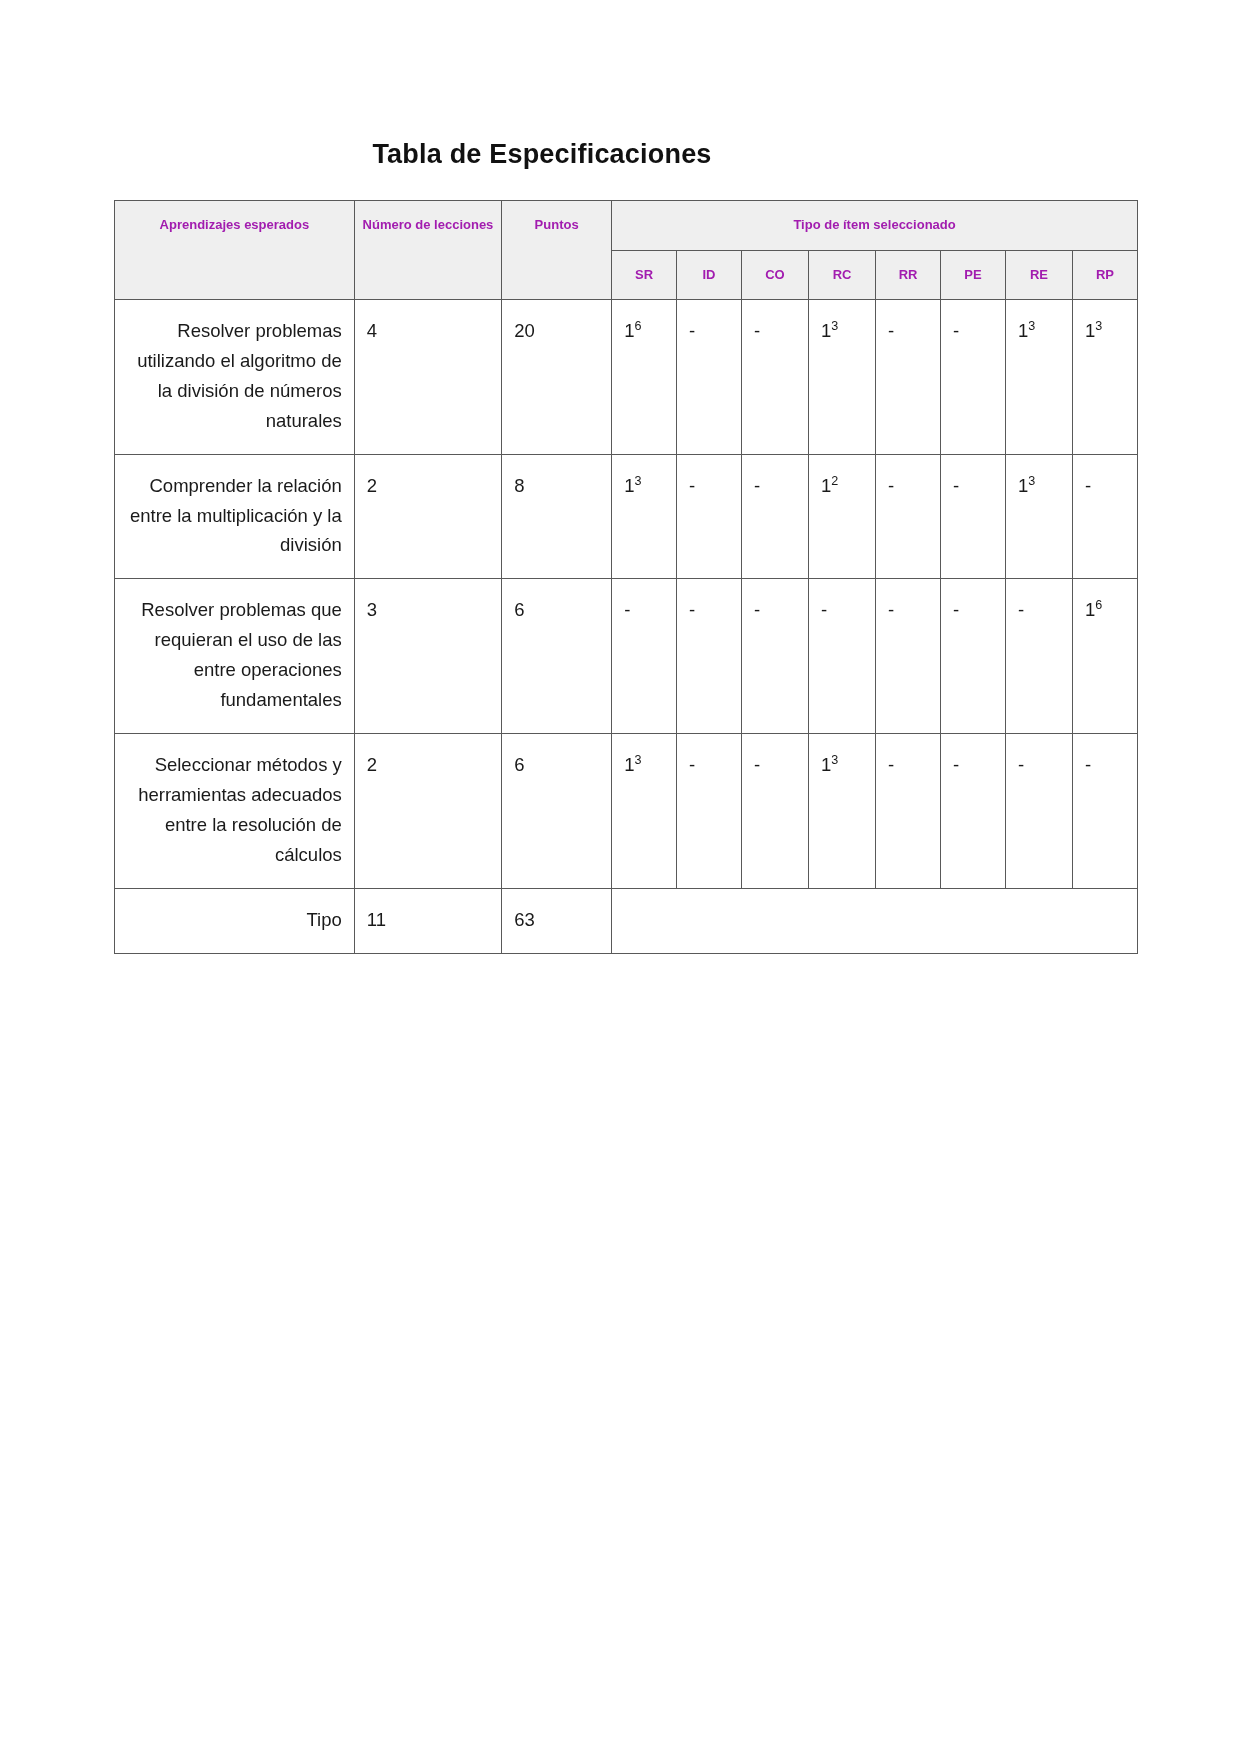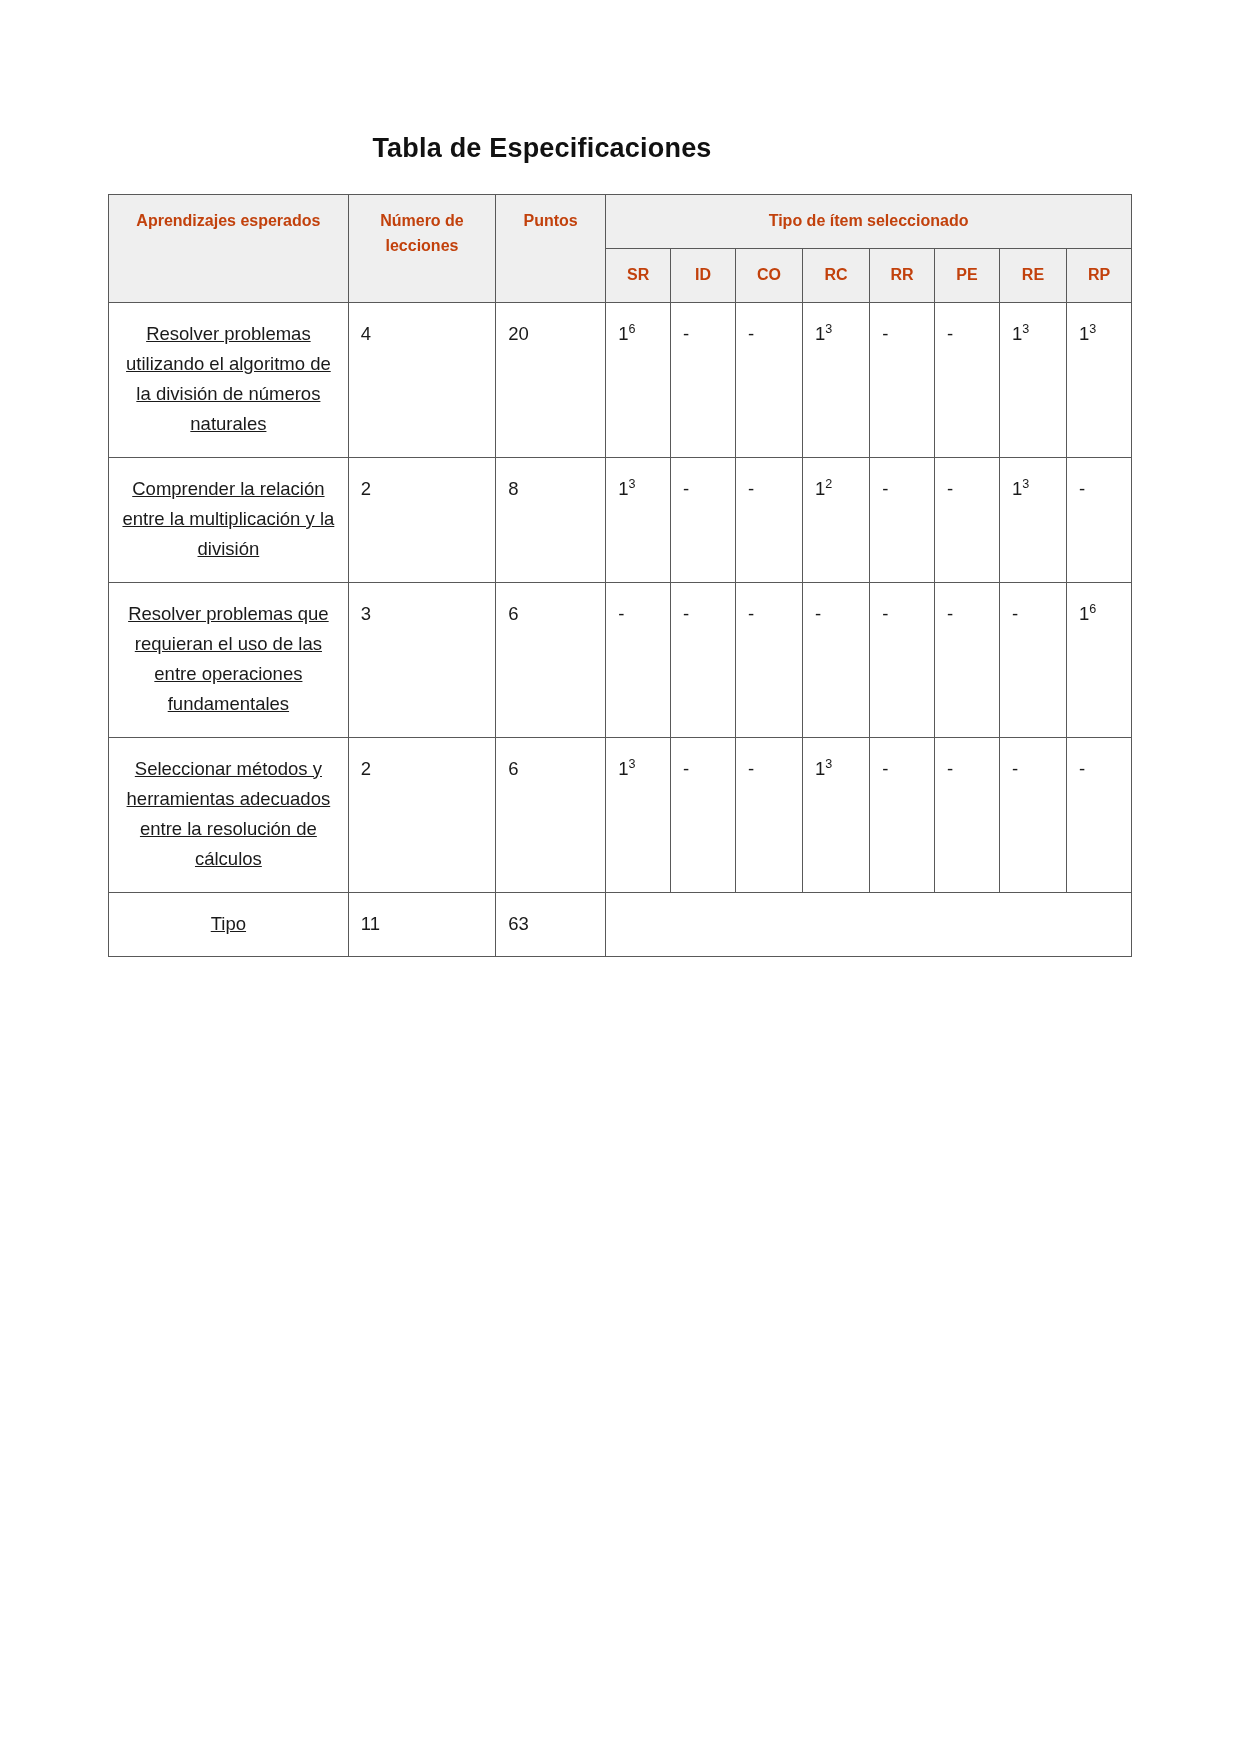--- a/index.html
+++ b/index.html
@@ -11,21 +11,21 @@
     width: 1240px;
     height: 1754px;
     font-family: "Liberation Sans", sans-serif;
     color: #1a1a1a;
     -webkit-font-smoothing: antialiased;
   }
   .page {
     width: 1084px;
     height: 1754px;
     box-sizing: border-box;
-    padding: 0;
+    padding: 6px;
     position: relative;
   }
   .doc-title {
     text-align: center;
     font-size: 27px;
     font-weight: bold;
     color: #111111;
     letter-spacing: 0.2px;
     margin: 0;
     padding-top: 132px;
@@ -46,22 +46,22 @@
   }
   table.spec th, table.spec td {
     border: 1px solid #595959;
     vertical-align: top;
     padding: 0;
   }
   
   table.spec thead th {
     background: #efefef;
     font-weight: bold;
-    font-size: 16px;
-    color: #c2410c;
+    font-size: 13px;
+    color: #a21caf;
     text-align: center;
     line-height: 1.55;
     padding: 14px 6px 14px 6px;
   }
   th.h-aprendizajes, th.h-numero, th.h-puntos {
     vertical-align: middle;
   }
   th.h-tipo {
     vertical-align: middle;
     padding-top: 20px;
@@ -75,22 +75,21 @@
   }
   
   table.spec tbody td {
     font-size: 18.5px;
     color: #1a1a1a;
     line-height: 1.62;
     padding: 16px 12px 18px 12px;
     font-weight: normal;
   }
   td.c-goal {
-    text-align: center;
-    text-decoration: underline;
+    text-align: right;
   }
   td.c-num, td.c-pts {
     text-align: left;
     padding-left: 16px;
   }
   td.c-item {
     text-align: left;
     padding-left: 12px;
     padding-right: 4px;
     white-space: nowrap;

